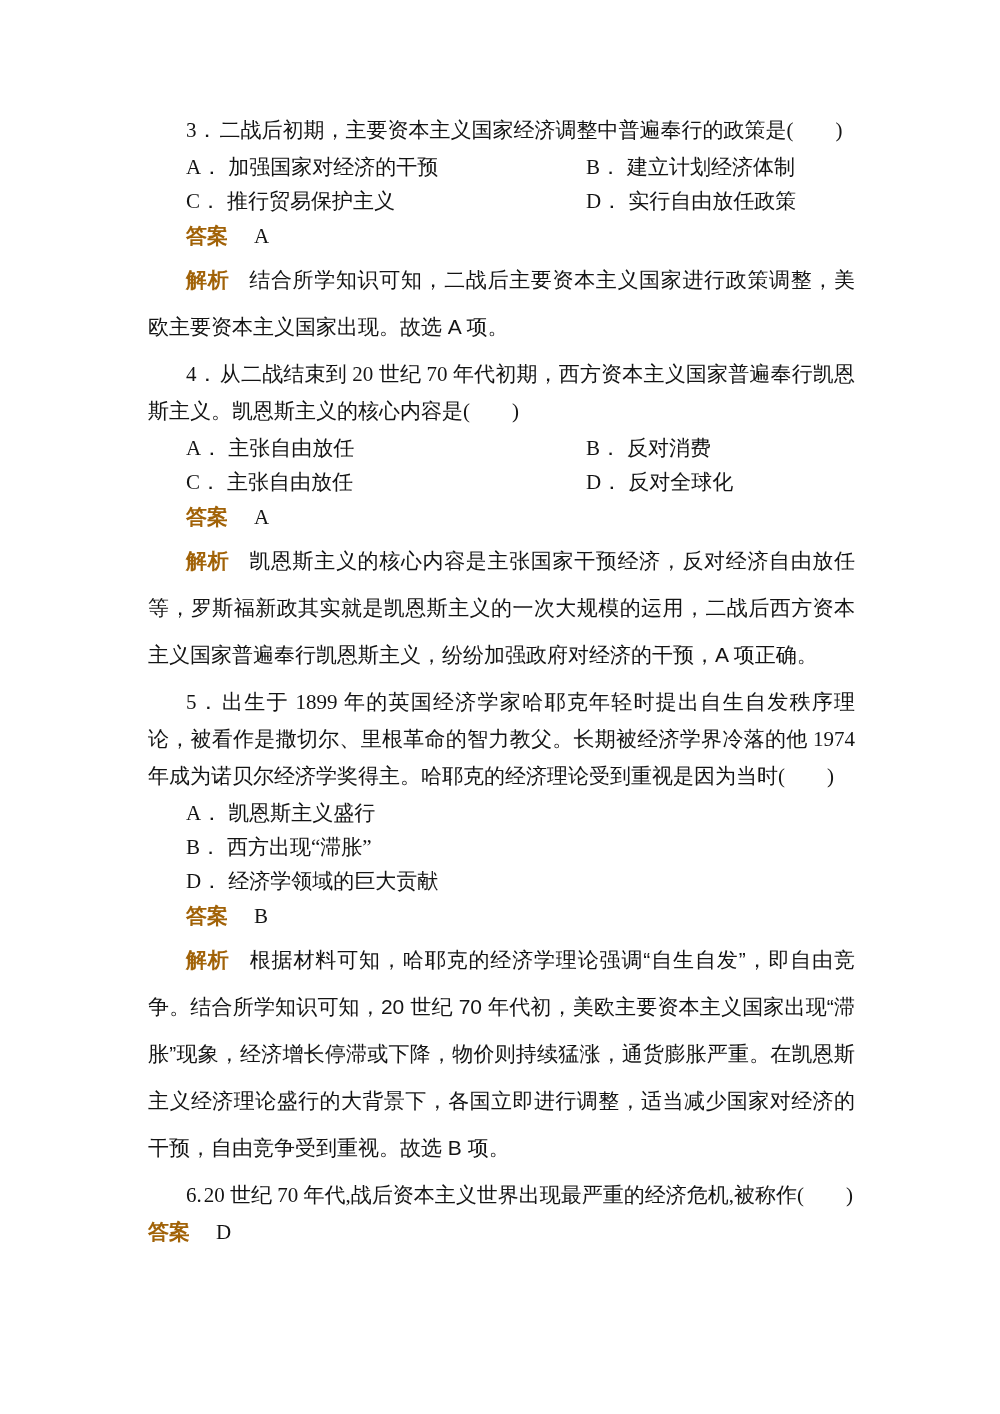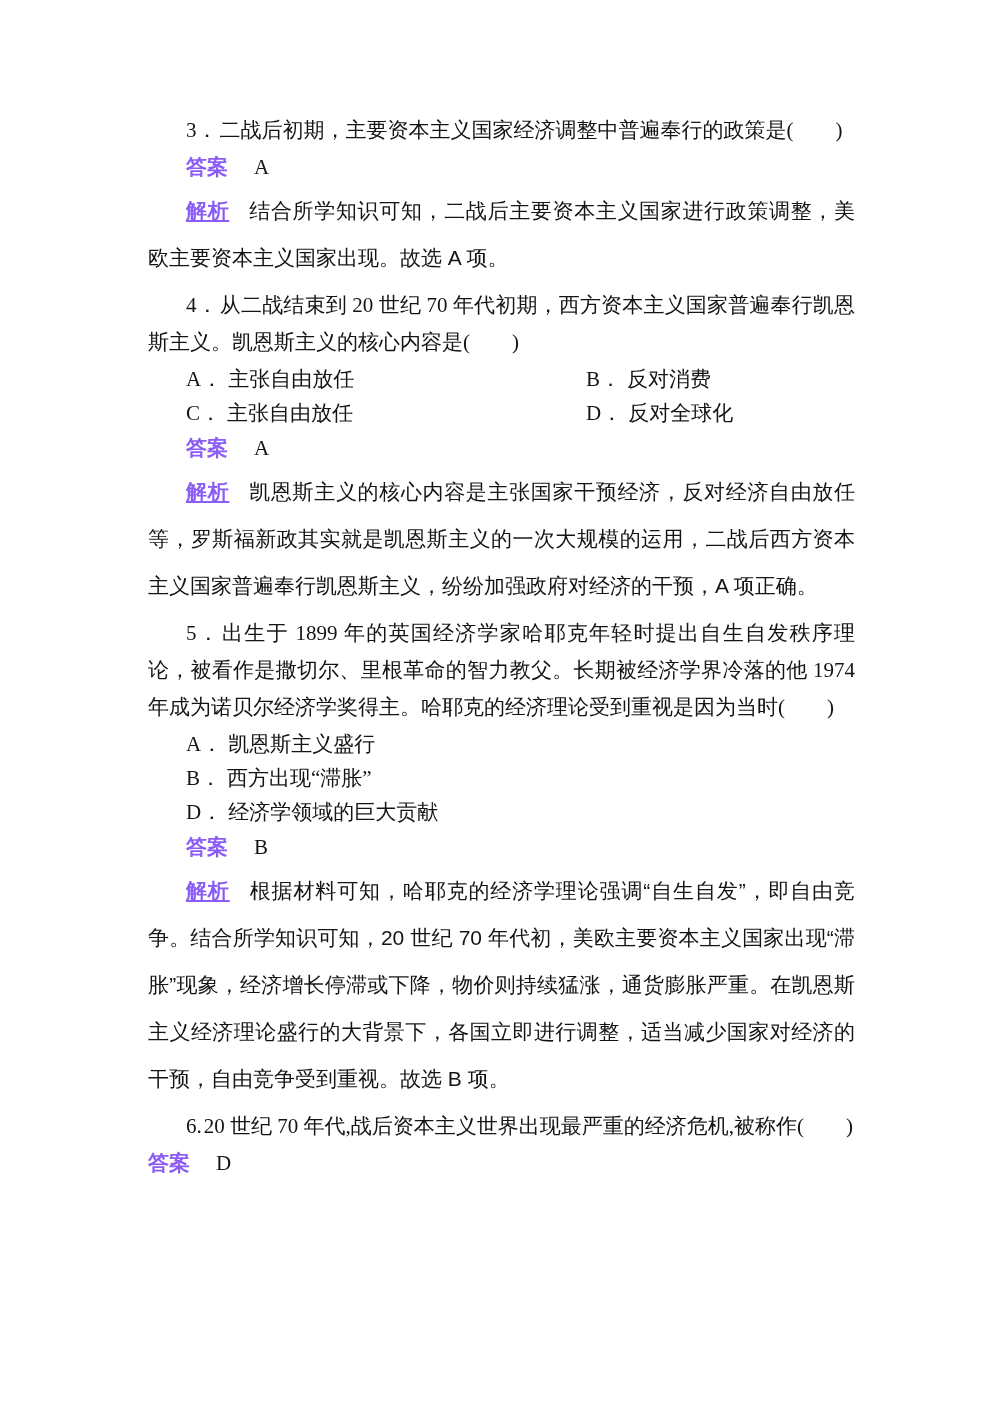--- a/index.html
+++ b/index.html
@@ -43,41 +43,47 @@
 
   .answer {
     margin: 0;
     text-indent: 38px;
     line-height: 35px;
   }
   .answer.flush { text-indent: 0; }
   .label {
     font-family: "Liberation Sans", "DejaVu Sans", sans-serif;
     font-weight: bold;
-    color: #8b5cf6;
+    color: #a16207;
   }
   .answer .label { margin-right: 26px; }
   .answer-value { font-family: "Liberation Serif", "DejaVu Serif", serif; }
 
   .analysis {
     margin: 2px 0 4px 0;
     text-indent: 38px;
     line-height: 47px;
     text-align: justify;
     font-family: "Liberation Sans", "DejaVu Sans", sans-serif;
   }
-  .analysis .label { margin-right: 20px; text-decoration: underline; }
+  .analysis .label { margin-right: 20px; }
 </style>
 </head>
 <body>
 
 <div class="page">
 
   <section class="question">
     <p class="stem"><span class="qnum">3．</span><span>二战后初期，主要资本主义国家经济调整中普遍奉行的政策是(　　)</span></p>
+    <div class="options two-col">
+      <div class="option"><span class="okey">A．</span><span>加强国家对经济的干预</span></div>
+      <div class="option"><span class="okey">B．</span><span>建立计划经济体制</span></div>
+      <div class="option"><span class="okey">C．</span><span>推行贸易保护主义</span></div>
+      <div class="option"><span class="okey">D．</span><span>实行自由放任政策</span></div>
+    </div>
     <p class="answer"><span class="label">答案</span><span class="answer-value">A</span></p>
     <p class="analysis"><span class="label">解析</span><span>结合所学知识可知，二战后主要资本主义国家进行政策调整，美欧主要资本主义国家出现。故选 A 项。</span></p>
   </section>
 
   <section class="question">
     <p class="stem"><span class="qnum">4．</span><span>从二战结束到 20 世纪 70 年代初期，西方资本主义国家普遍奉行凯恩斯主义。凯恩斯主义的核心内容是(　　)</span></p>
     <div class="options two-col">
       <div class="option"><span class="okey">A．</span><span>主张自由放任</span></div>
       <div class="option"><span class="okey">B．</span><span>反对消费</span></div>
       <div class="option"><span class="okey">C．</span><span>主张自由放任</span></div>

